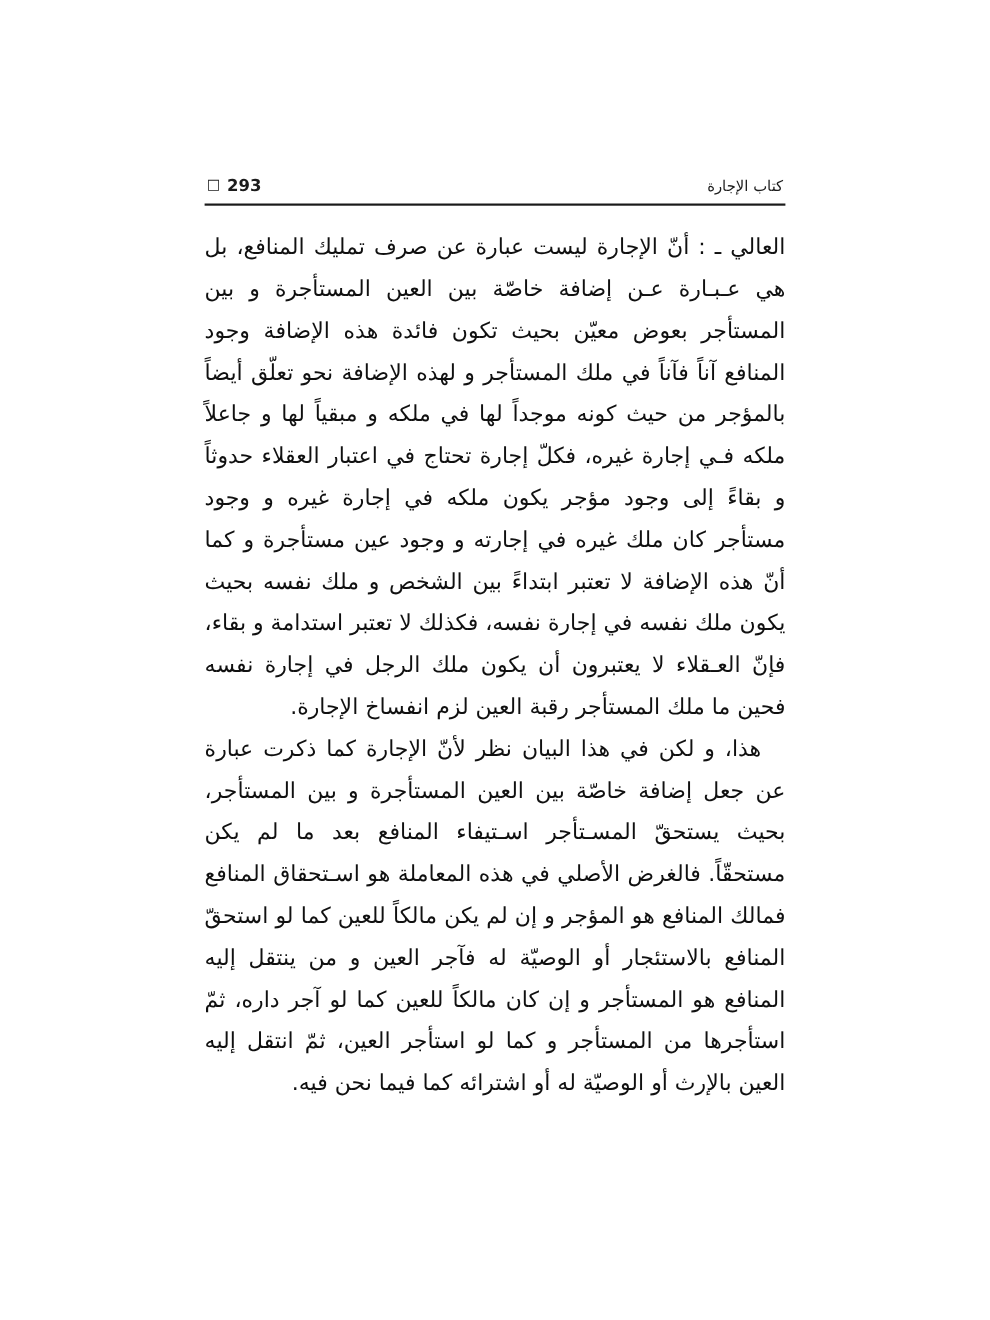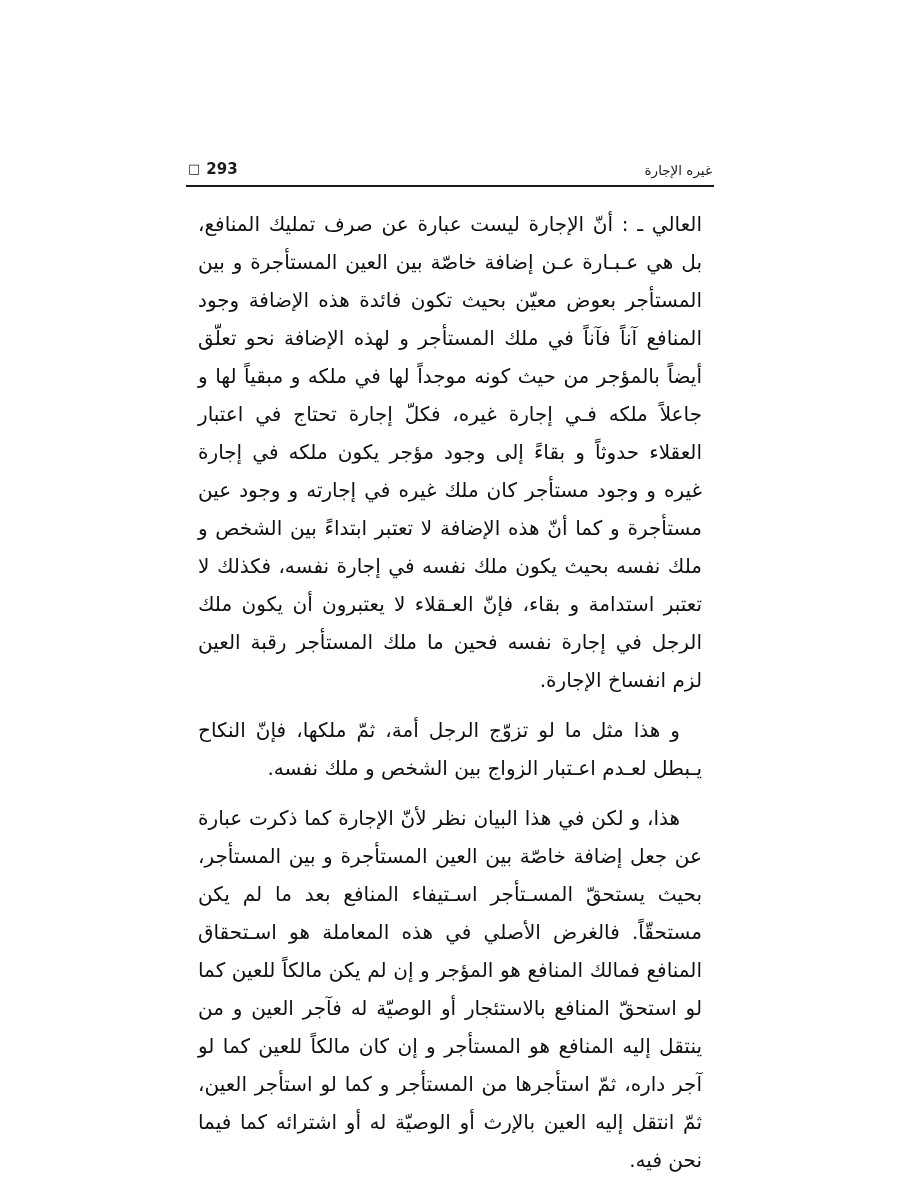--- a/index.html
+++ b/index.html
@@ -55,41 +55,40 @@
   }
   .page-body {
     direction: rtl;
     margin-top: 18px;
     font-size: 20px;
     line-height: 38px;
     text-align: justify;
     color: #101010;
   }
   .page-body p {
-    margin: 12px;
+    margin: 0;
     padding: 0;
   }
   .page-body p.indent {
     text-indent: 22px;
   }
 </style>
 </head>
 <body>
 
 <div class="content">
 
   <div class="header">
     <div class="header-right">
       <span class="marker">□</span>
       <span class="pagenum">293</span>
     </div>
-    <div class="header-left">غيره الإجارة</div>
+    <div class="header-left">كتاب الإجارة</div>
   </div>
 
   <div class="rule"></div>
 
   <div class="page-body">
     <p class="para">العالي ـ : أنّ الإجارة ليست عبارة عن صرف تمليك المنافع، بل هي عـبـارة عـن إضافة خاصّة بين العين المستأجرة و بين المستأجر بعوض معيّن بحيث تكون فائدة هذه الإضافة وجود المنافع آناً فآناً في ملك المستأجر و لهذه الإضافة نحو تعلّق أيضاً بالمؤجر من حيث كونه موجداً لها في ملكه و مبقياً لها و جاعلاً ملكه فـي إجارة غيره، فكلّ إجارة تحتاج في اعتبار العقلاء حدوثاً و بقاءً إلى وجود مؤجر يكون ملكه في إجارة غيره و وجود مستأجر كان ملك غيره في إجارته و وجود عين مستأجرة و كما أنّ هذه الإضافة لا تعتبر ابتداءً بين الشخص و ملك نفسه بحيث يكون ملك نفسه في إجارة نفسه، فكذلك لا تعتبر استدامة و بقاء، فإنّ العـقلاء لا يعتبرون أن يكون ملك الرجل في إجارة نفسه فحين ما ملك المستأجر رقبة العين لزم انفساخ الإجارة.</p>
-    <p class="para indent">و هذا مثل ما لو تزوّج الرجل أمة، ثمّ ملكها، فإنّ النكاح يـبطل لعـدم اعـتبار الزواج بين الشخص و ملك نفسه.</p>
     <p class="para indent">هذا، و لكن في هذا البيان نظر لأنّ الإجارة كما ذكرت عبارة عن جعل إضافة خاصّة بين العين المستأجرة و بين المستأجر، بحيث يستحقّ المسـتأجر اسـتيفاء المنافع بعد ما لم يكن مستحقّاً. فالغرض الأصلي في هذه المعاملة هو اسـتحقاق المنافع فمالك المنافع هو المؤجر و إن لم يكن مالكاً للعين كما لو استحقّ المنافع بالاستئجار أو الوصيّة له فآجر العين و من ينتقل إليه المنافع هو المستأجر و إن كان مالكاً للعين كما لو آجر داره، ثمّ استأجرها من المستأجر و كما لو استأجر العين، ثمّ انتقل إليه العين بالإرث أو الوصيّة له أو اشترائه كما فيما نحن فيه.</p>
   </div>
 
 </div>
 
 </body></html>

